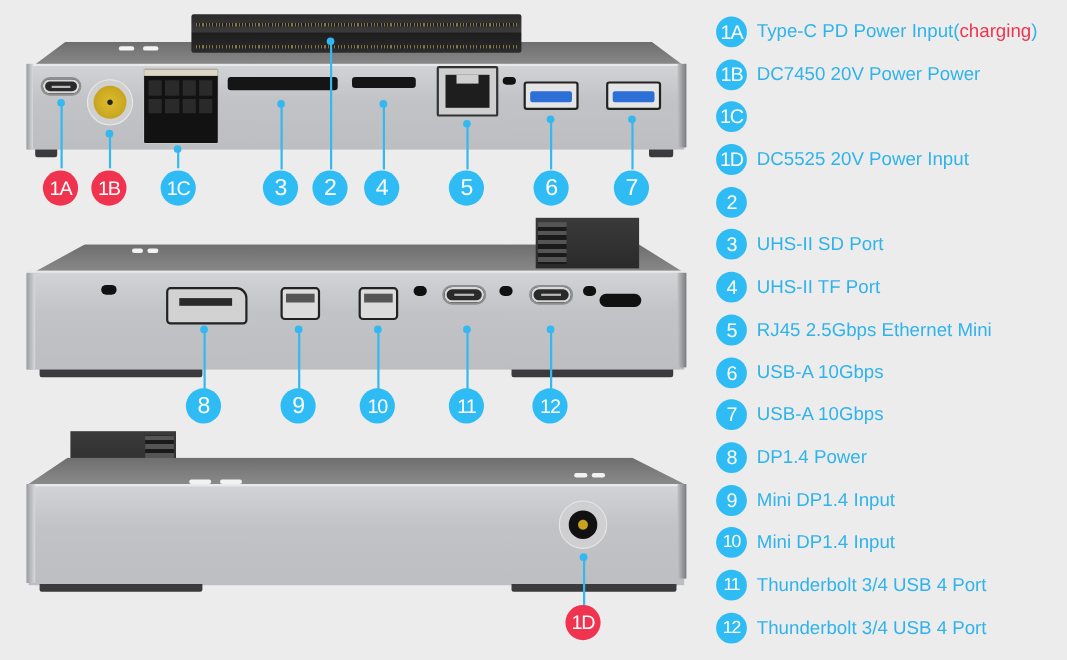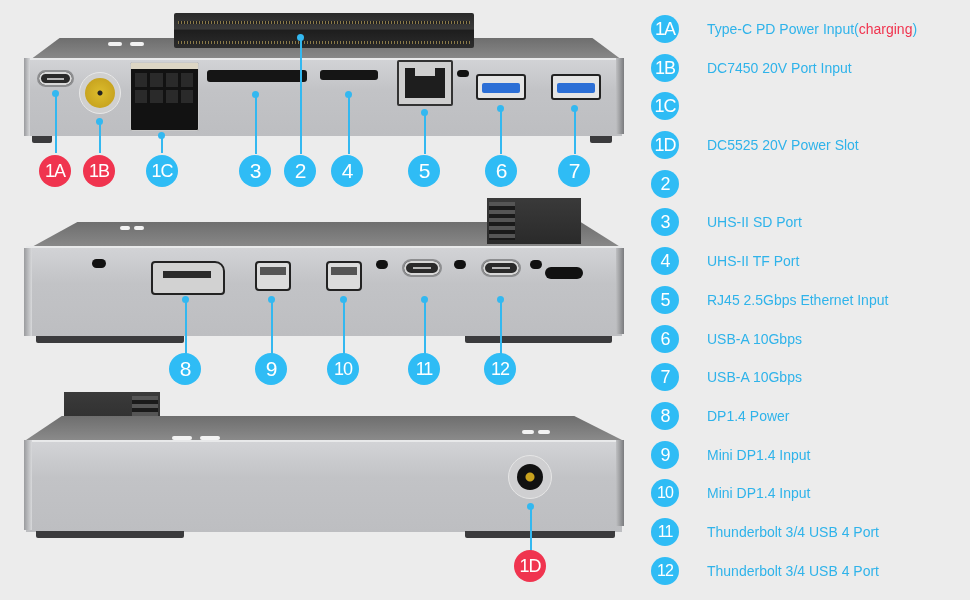--- a/index.html
+++ b/index.html
@@ -22,21 +22,21 @@
            font-size:21px; display:flex; align-items:center; justify-content:center;
            letter-spacing:-1px; }
   .badge.blue { background:#2fbcf5; }
   .badge.red { background:#f0344f; }
   .badge.small-text { font-size:18px; }
   
   .legend-item { position:absolute; left:651px; display:flex; align-items:center; height:30px; }
   .legend-item .lbadge { width:28px; height:28px; border-radius:50%; background:#2fbcf5; color:#fff;
            font-size:18px; display:flex; align-items:center; justify-content:center;
            letter-spacing:-1px; margin-right:9px; }
-  .legend-item .ltext { color:#2fb3ea; font-size:14px; white-space:nowrap;margin-left:19px; }
+  .legend-item .ltext { color:#2fb3ea; font-size:17px; white-space:nowrap; }
   .legend-item .hl { color:#f0344f; }
   
   .usbc { position:absolute; border:2px solid #8d8e90; background:#2a2a2a; border-radius:9px; box-shadow:inset 0 0 0 2px #d8d8d8; }
   .usbc::after { content:""; position:absolute; left:25%; right:25%; top:45%; height:2px; background:#b8b8b8; }
   .usba { position:absolute; border:2px solid #222; background:#e5e5e5; border-radius:3px; }
   .usba .tongue { position:absolute; left:4px; right:4px; top:7px; height:10px; background:#2c6fd6; border-radius:2px; }
   .mdp { position:absolute; border:2px solid #222; background:#dcdcdc; border-radius:4px; }
   .mdp .in { position:absolute; left:3px; right:3px; top:4px; height:8px; background:#555; }
   .hole { position:absolute; background:#111; border-radius:5px; }
 </style>
@@ -188,43 +188,43 @@
 <div class="leader" style="left:529.5px;top:506px;height:46px;"></div>
 <div class="badge red small-text" style="left:514px;top:550px;">1D</div>
 
 <div>
   <div class="legend-item" style="top:14px;">
     <span class="lbadge">1A</span>
     <span class="ltext"><span>Type-C PD Power Input(</span><span class="hl">charging</span><span>)</span></span>
   </div>
   <div class="legend-item" style="top:53px;">
     <span class="lbadge">1B</span>
-    <span class="ltext">DC7450 20V Port Input</span>
+    <span class="ltext">DC7450 20V Power Power</span>
   </div>
   <div class="legend-item" style="top:91px;">
     <span class="lbadge">1C</span>
   </div>
   <div class="legend-item" style="top:130px;">
     <span class="lbadge">1D</span>
-    <span class="ltext">DC5525 20V Power Slot</span>
+    <span class="ltext">DC5525 20V Power Input</span>
   </div>
   <div class="legend-item" style="top:169px;">
     <span class="lbadge">2</span>
   </div>
   <div class="legend-item" style="top:207px;">
     <span class="lbadge">3</span>
     <span class="ltext">UHS-II SD Port</span>
   </div>
   <div class="legend-item" style="top:246px;">
     <span class="lbadge">4</span>
     <span class="ltext">UHS-II TF Port</span>
   </div>
   <div class="legend-item" style="top:285px;">
     <span class="lbadge">5</span>
-    <span class="ltext">RJ45 2.5Gbps Ethernet Input</span>
+    <span class="ltext">RJ45 2.5Gbps Ethernet Mini</span>
   </div>
   <div class="legend-item" style="top:324px;">
     <span class="lbadge">6</span>
     <span class="ltext">USB-A 10Gbps</span>
   </div>
   <div class="legend-item" style="top:362px;">
     <span class="lbadge">7</span>
     <span class="ltext">USB-A 10Gbps</span>
   </div>
   <div class="legend-item" style="top:401px;">

